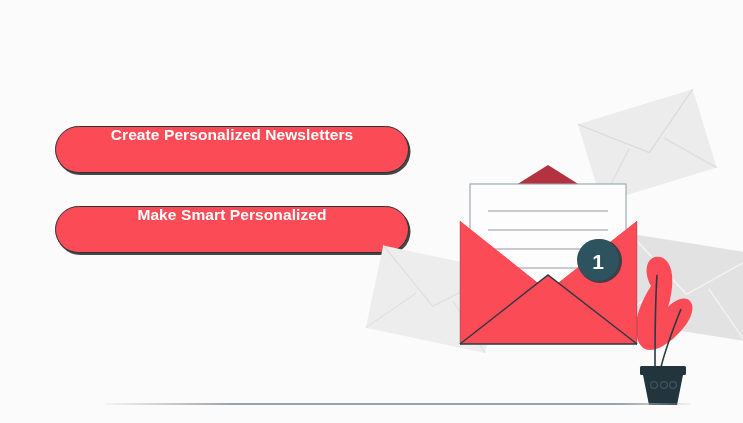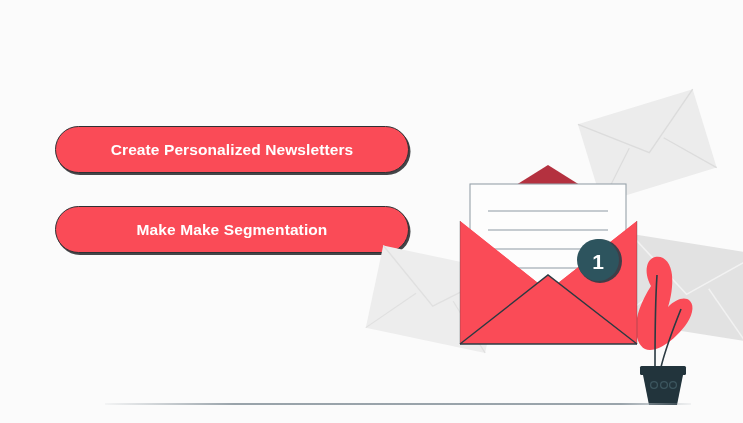--- a/index.html
+++ b/index.html
@@ -31,21 +31,21 @@
   }
   .pill {
     position: relative;
     width: 354px;
     height: 47px;
     border-radius: 24px;
     background: #fa4b57;
     border: 1.6px solid #2f3033;
     box-sizing: border-box;
     display: flex;
-    align-items: center;
+    align-items: flex-start;
     justify-content: center;
     margin-bottom: 33px;
     cursor: pointer;
     box-shadow: 1.5px 2px 0 0 rgba(35,37,40,0.85);
   }
   .pill-label {
     color: #ffffff;
     font-size: 15.5px;
     font-weight: bold;
     letter-spacing: 0.1px;
@@ -79,21 +79,21 @@
 
 <div id="stage">
 
   <div id="button-list">
 
     <div class="pill">
       <span class="pill-label">Create Personalized Newsletters</span>
     </div>
 
     <div class="pill">
-      <span class="pill-label">Make Make Segmentation</span>
+      <span class="pill-label">Make Smart Personalized</span>
     </div>
 
 
   </div>
 
   <div id="illustration">
     <svg width="388" height="338" viewBox="0 0 388 338" xmlns="http://www.w3.org/2000/svg">
 
       <g transform="rotate(-17 292 60)">
         <rect x="232" y="20" width="120" height="82" fill="#ececec"></rect>

